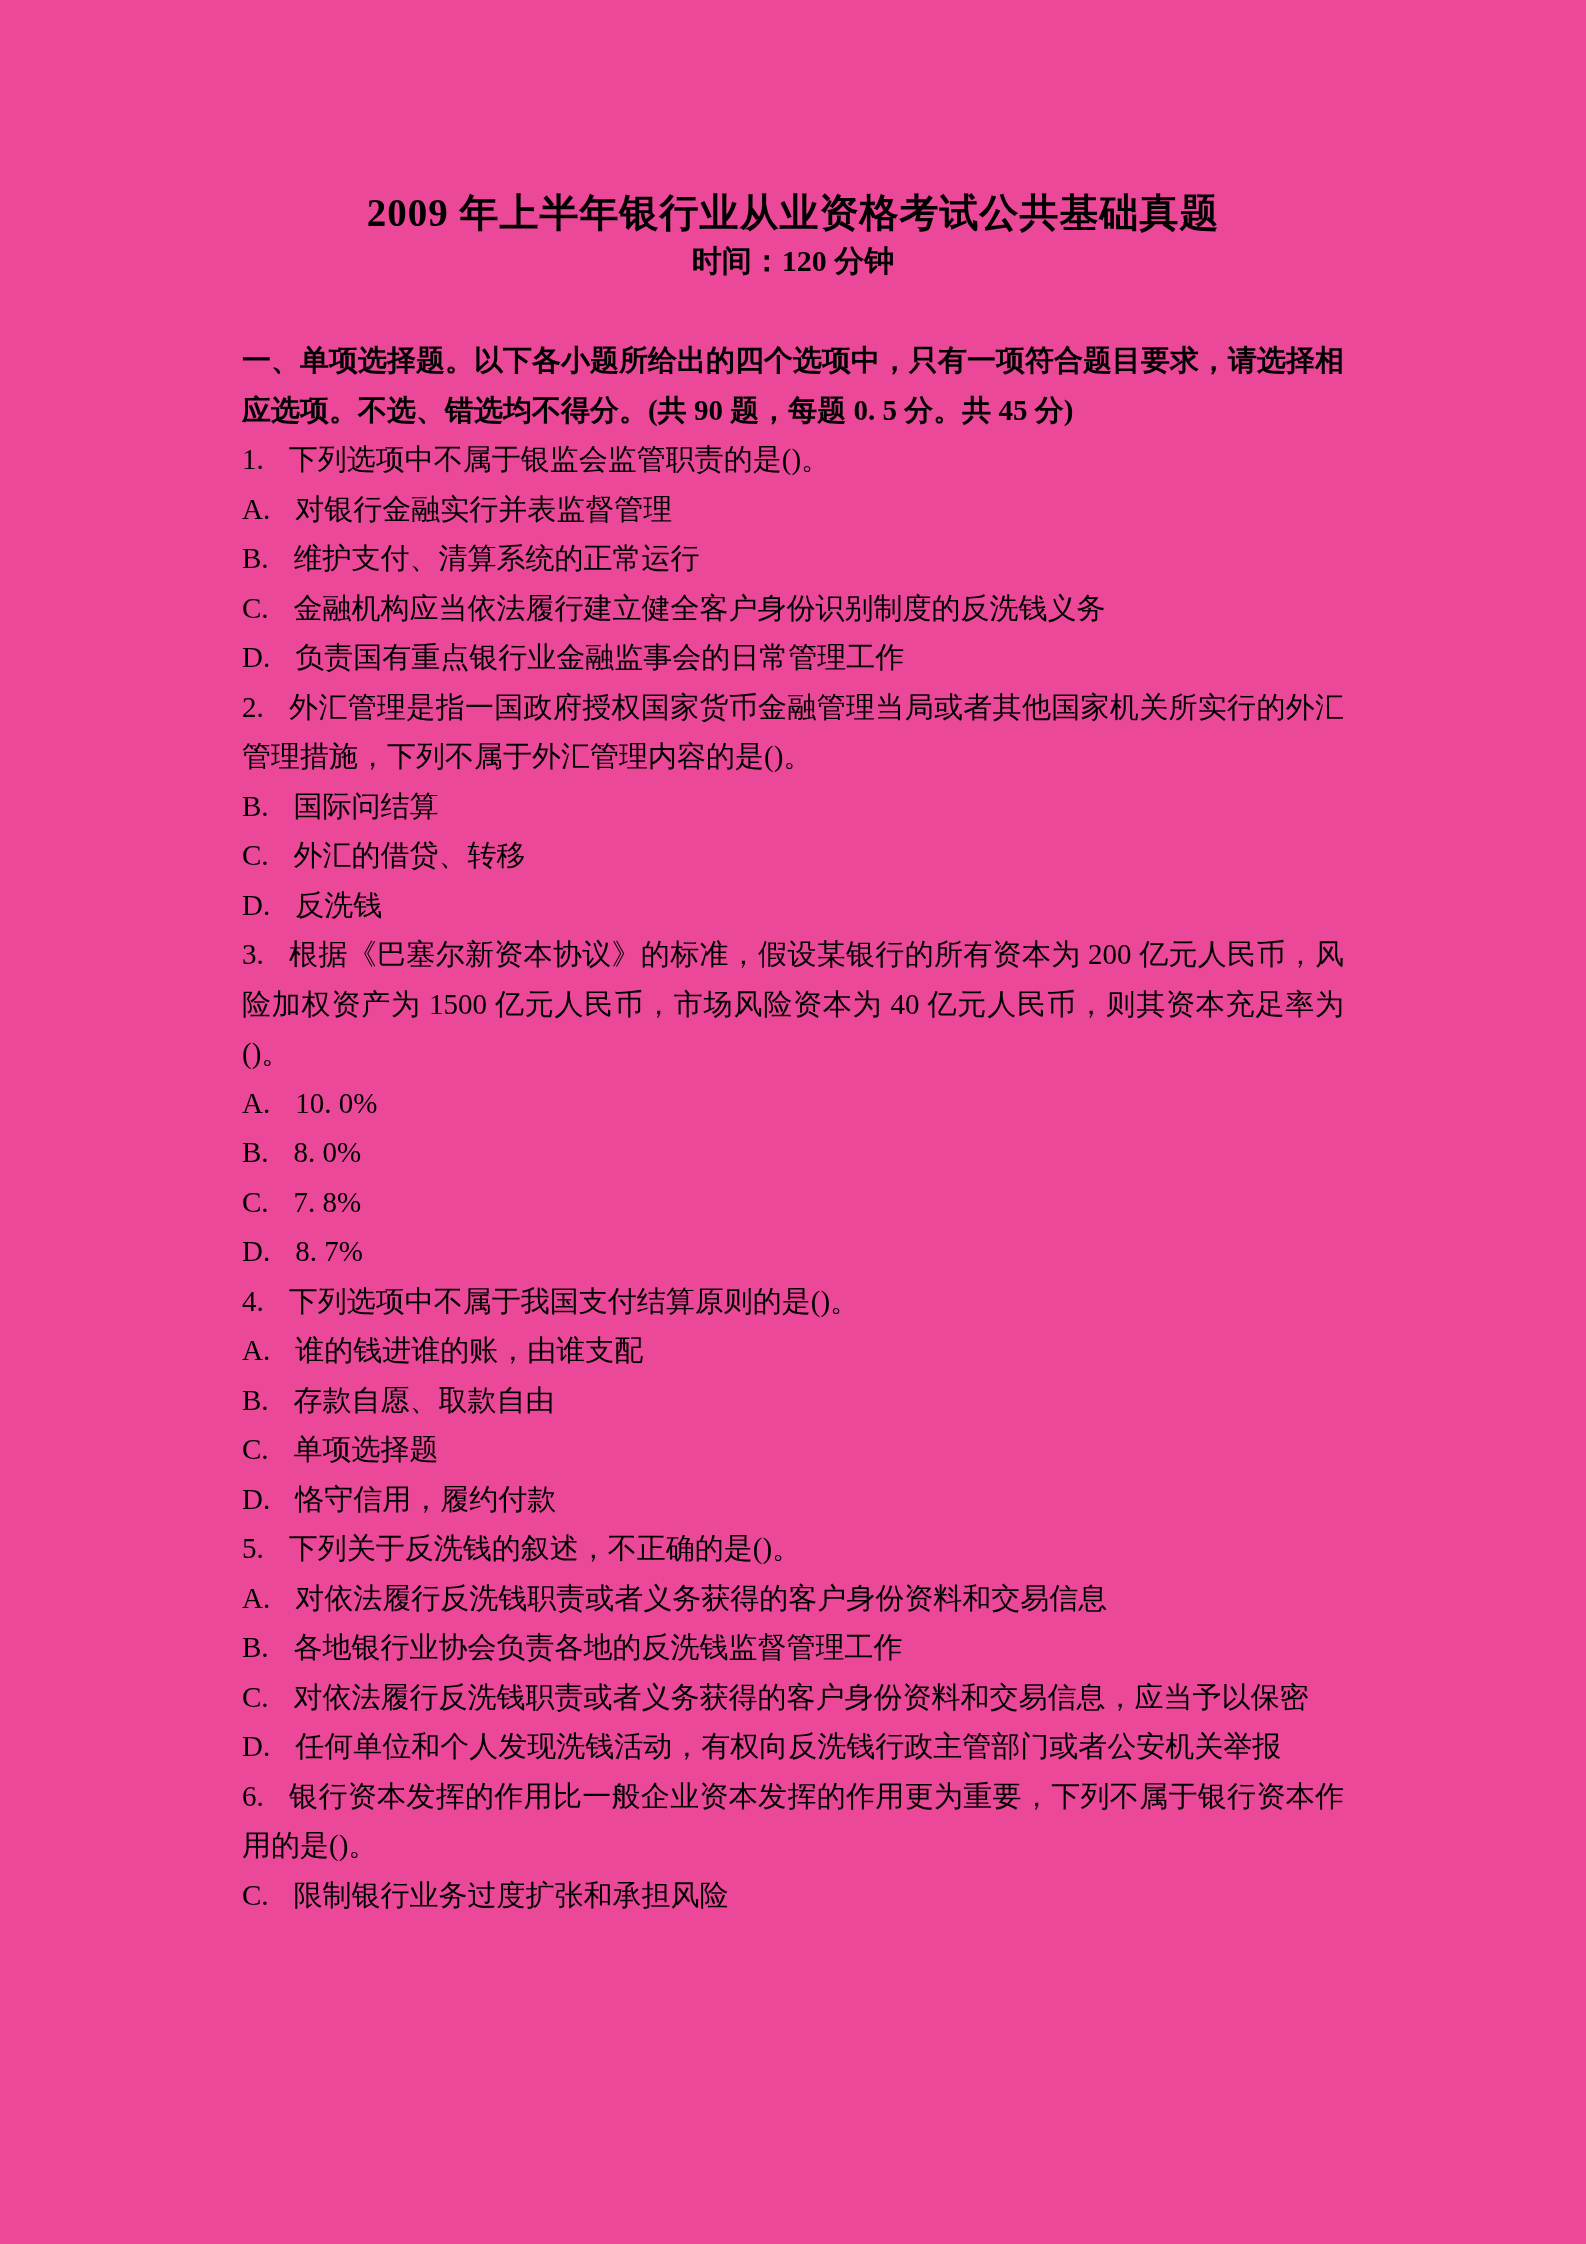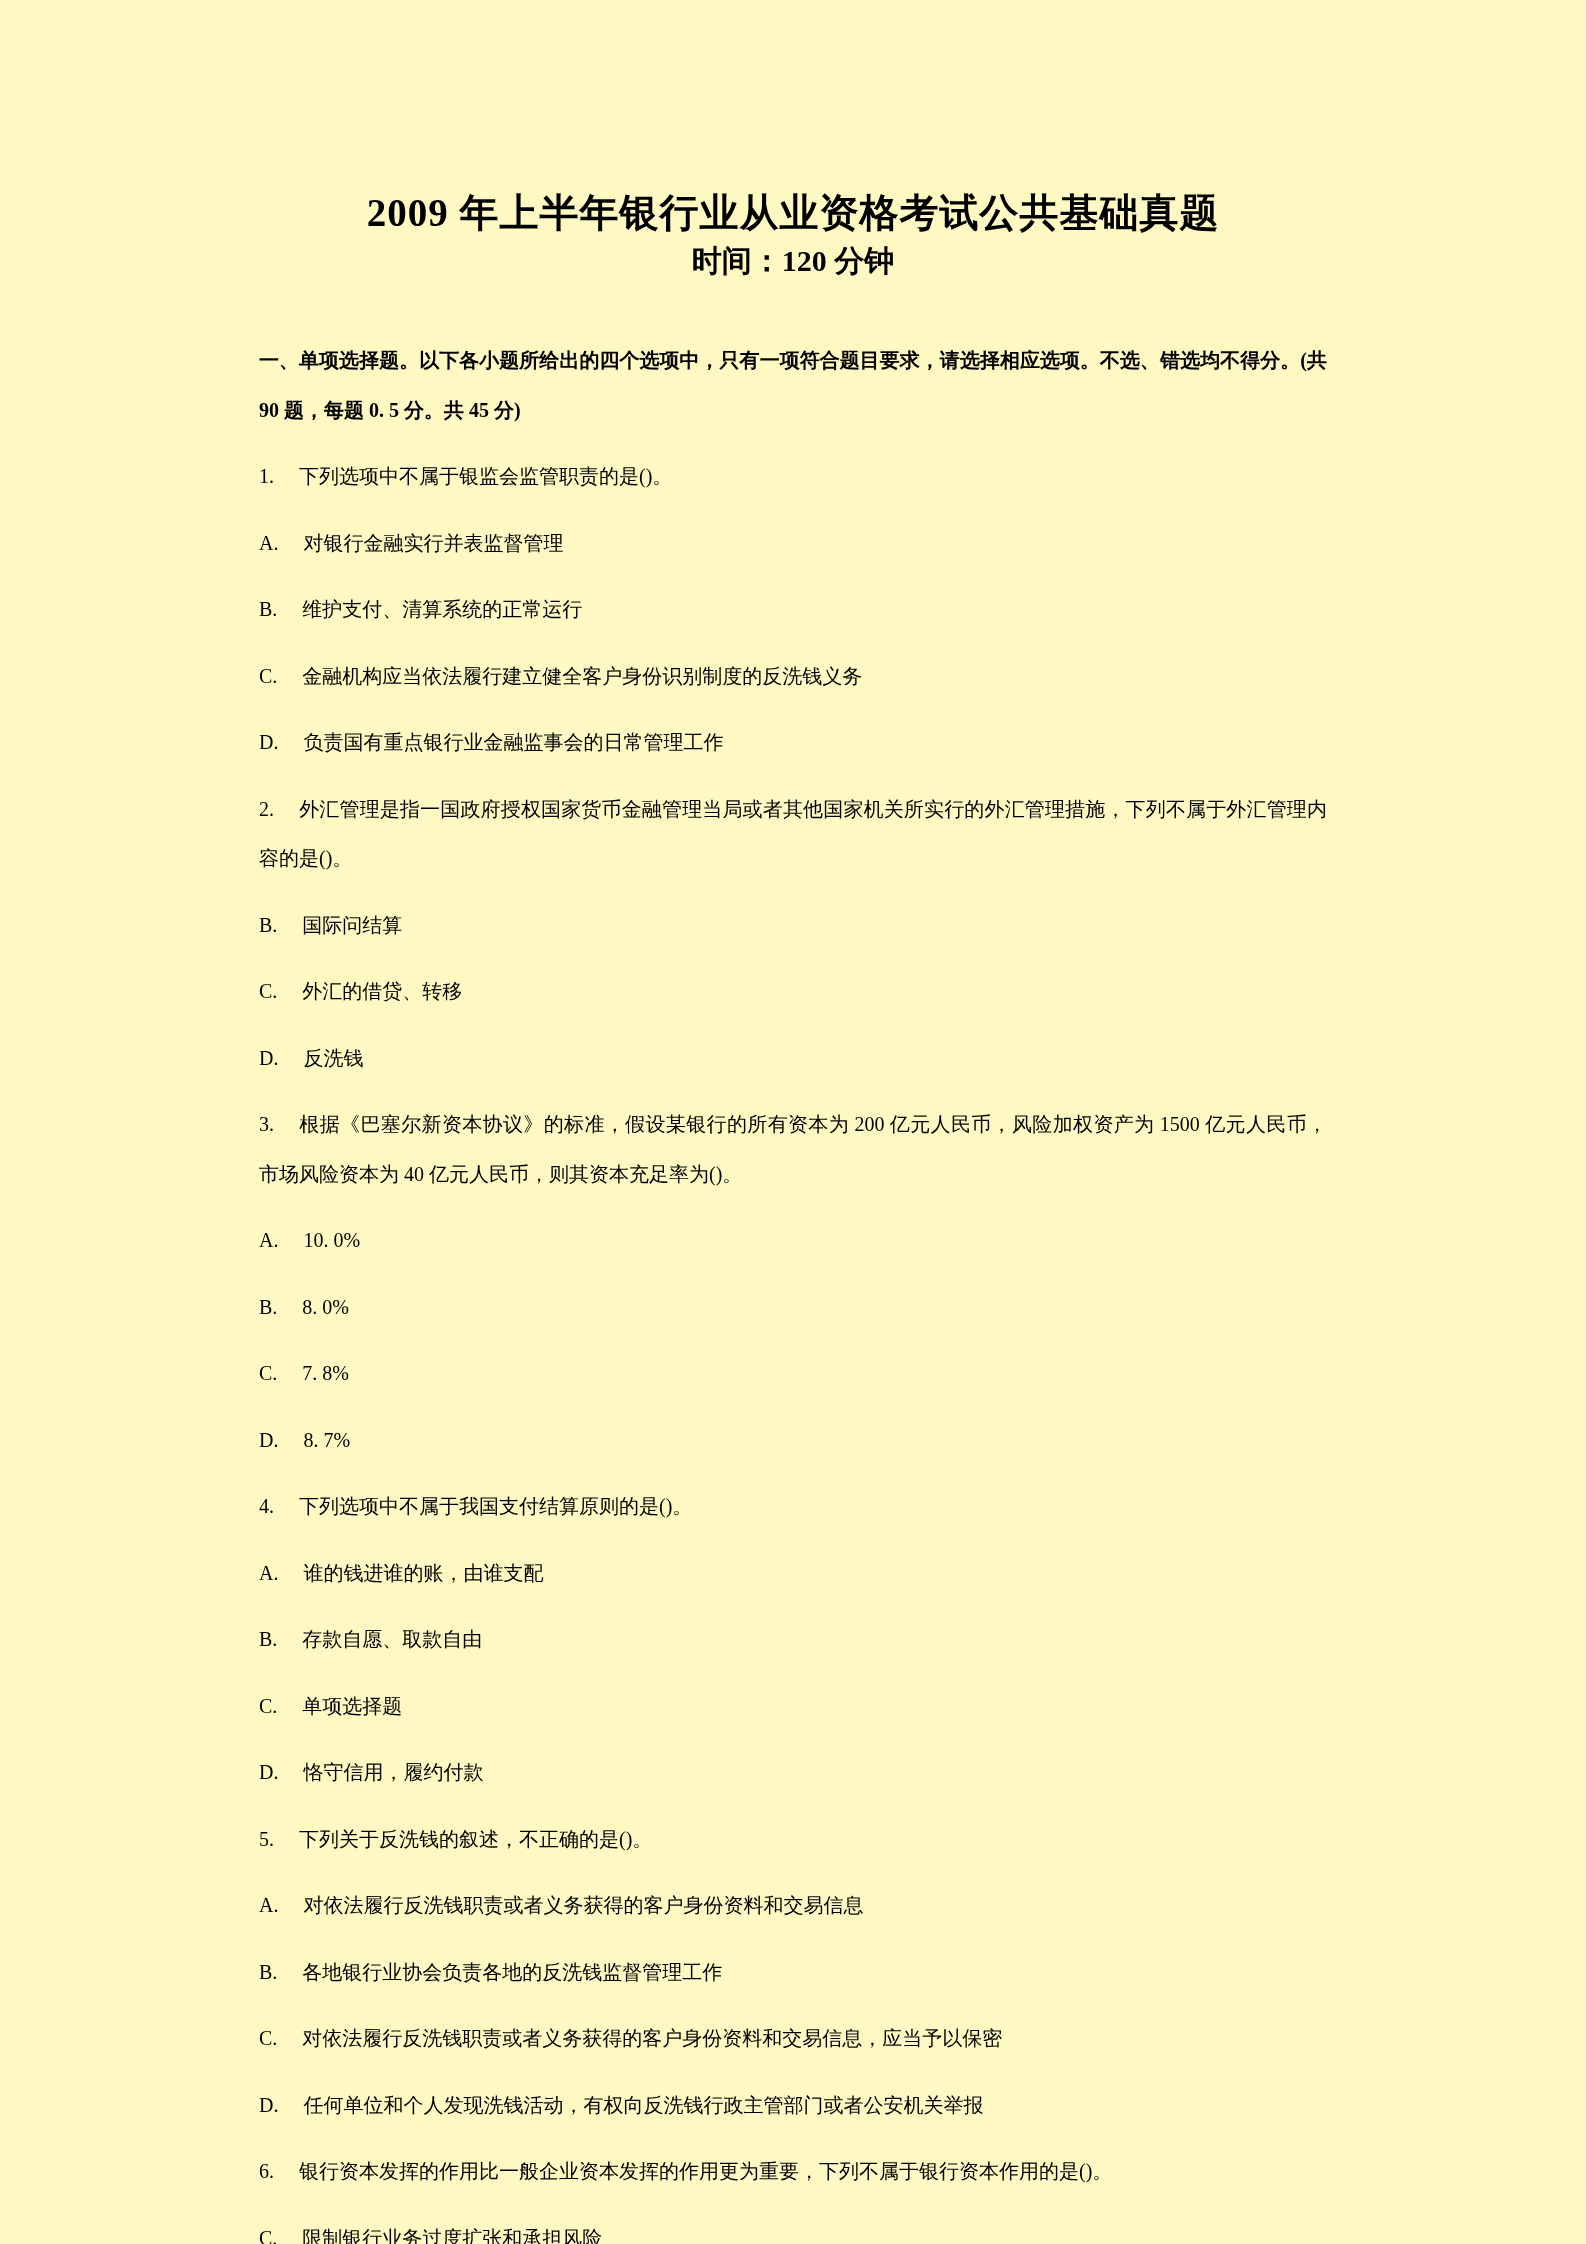--- a/index.html
+++ b/index.html
@@ -4,21 +4,21 @@
 <style>
   html, body {
     margin: 0;
     padding: 0;
     background: #ffffff;
   }
   .doc {
     position: relative;
     width: 1586px;
     height: 2244px;
-    background: #fef9c3;
+    background: #ec4899;
     color: #000000;
     font-family: "Liberation Serif", "DejaVu Serif", serif;
     box-sizing: border-box;
     padding: 190px 242px 0 242px;
     overflow: hidden;
   }
   .title {
     margin: 0;
     font-size: 39px;
     line-height: 46px;
@@ -30,22 +30,22 @@
     margin: 8px 0 0 0;
     font-size: 30px;
     line-height: 34px;
     font-weight: bold;
     text-align: center;
   }
   .body-block {
     margin-top: 58px;
   }
   .body-block p {
-    margin: 17px;
-    font-size: 20px;
+    margin: 0;
+    font-size: 29px;
     line-height: 49.5px;
     text-align: justify;
     text-justify: inter-character;
   }
   p.heading {
     font-weight: bold;
   }
   .num {
     margin-right: 25px;
   }

